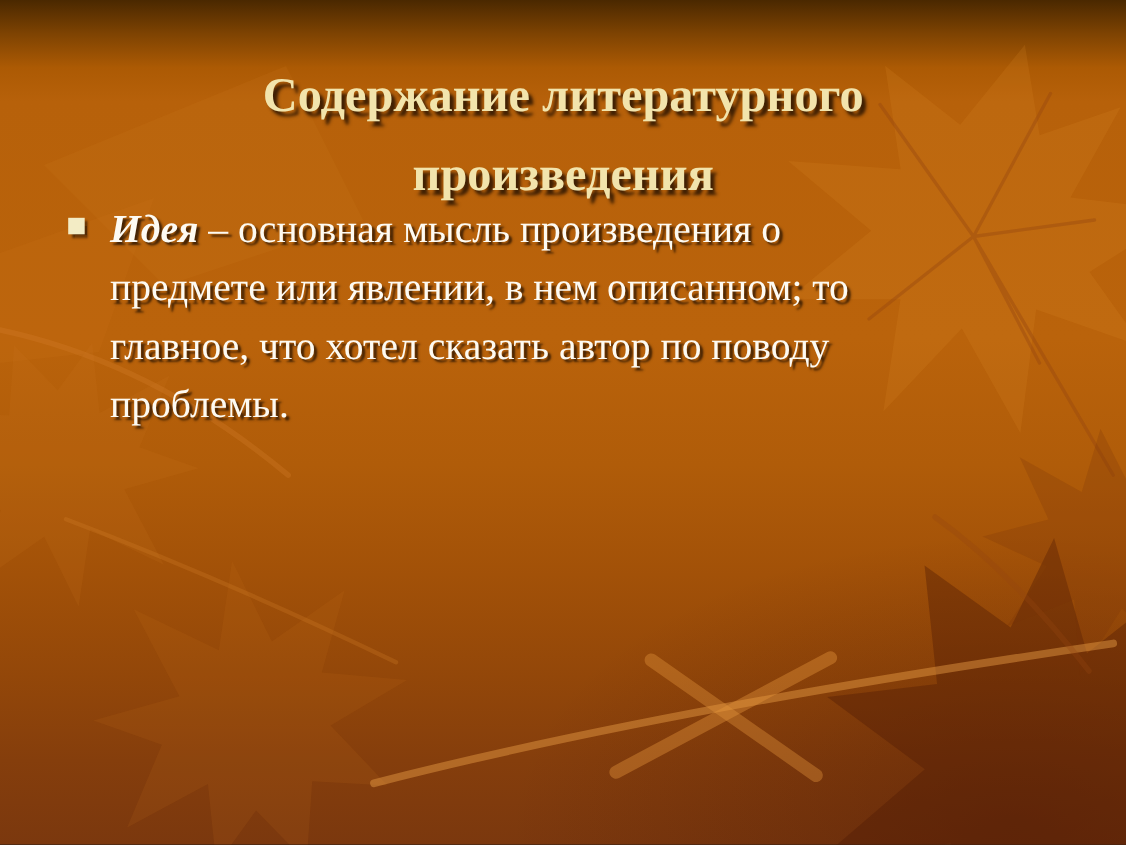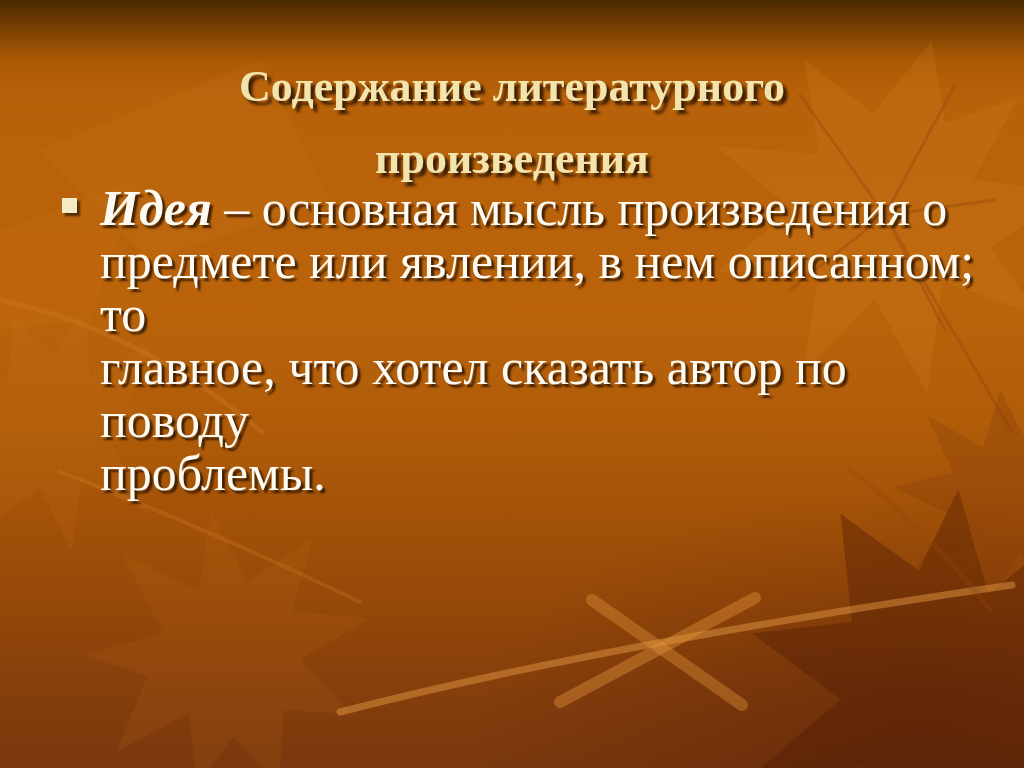--- a/index.html
+++ b/index.html
@@ -30,21 +30,21 @@
     font-weight:bold;
     font-size:44px;line-height:72px;
     color:var(--title-text,#f2e4ac);
     text-shadow:4px 4px 3px rgba(40,19,2,0.85);
   }
   .content{position:absolute;top:182px;left:60px;right:48px;}
   .bullet-list{list-style:none;margin:0;padding:0;}
   .bullet-item{
     position:relative;
     padding-left:40px;
-    font-size:50px;line-height:53px;
+    font-size:36px;line-height:53px;
     color:var(--body-text,#fdfaf2);
     text-shadow:3px 3px 2px rgba(40,19,2,0.82);
   }
   .bullet-item + .bullet-item{margin-top:32px;}
   .bullet-square{
     position:absolute;left:2px;top:16px;
     width:15px;height:15px;
     background:var(--bullet-square,#f3ecc5);
     box-shadow:3px 3px 2px rgba(40,19,2,0.7);
   }

